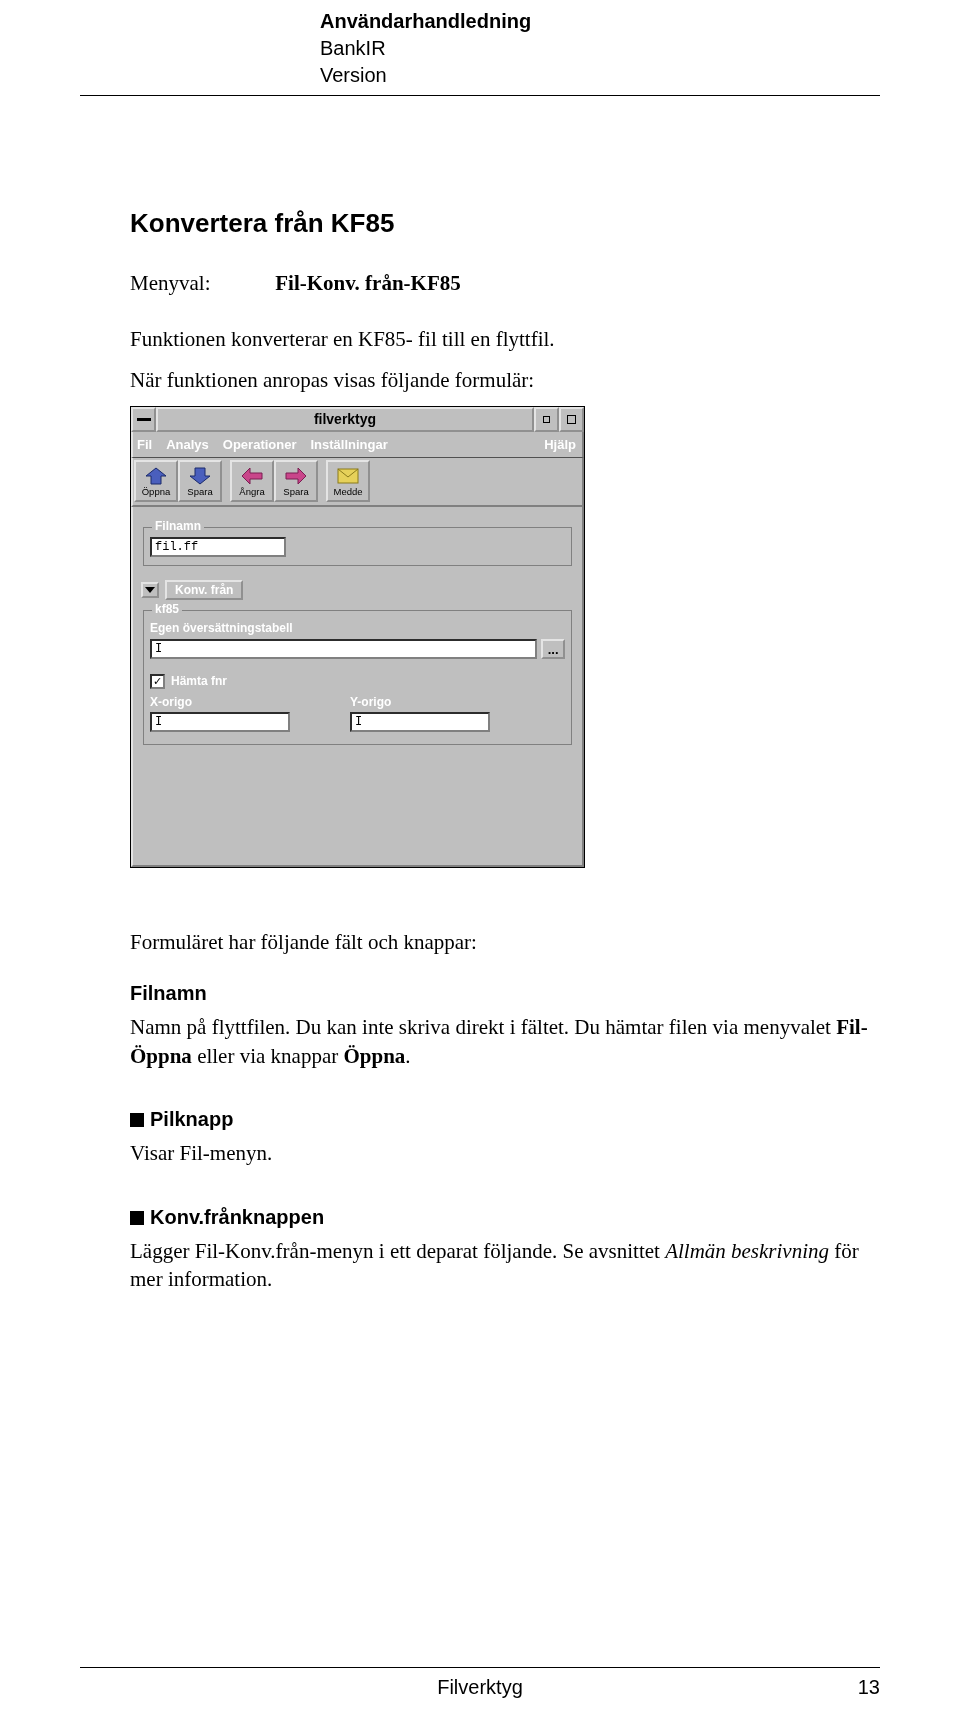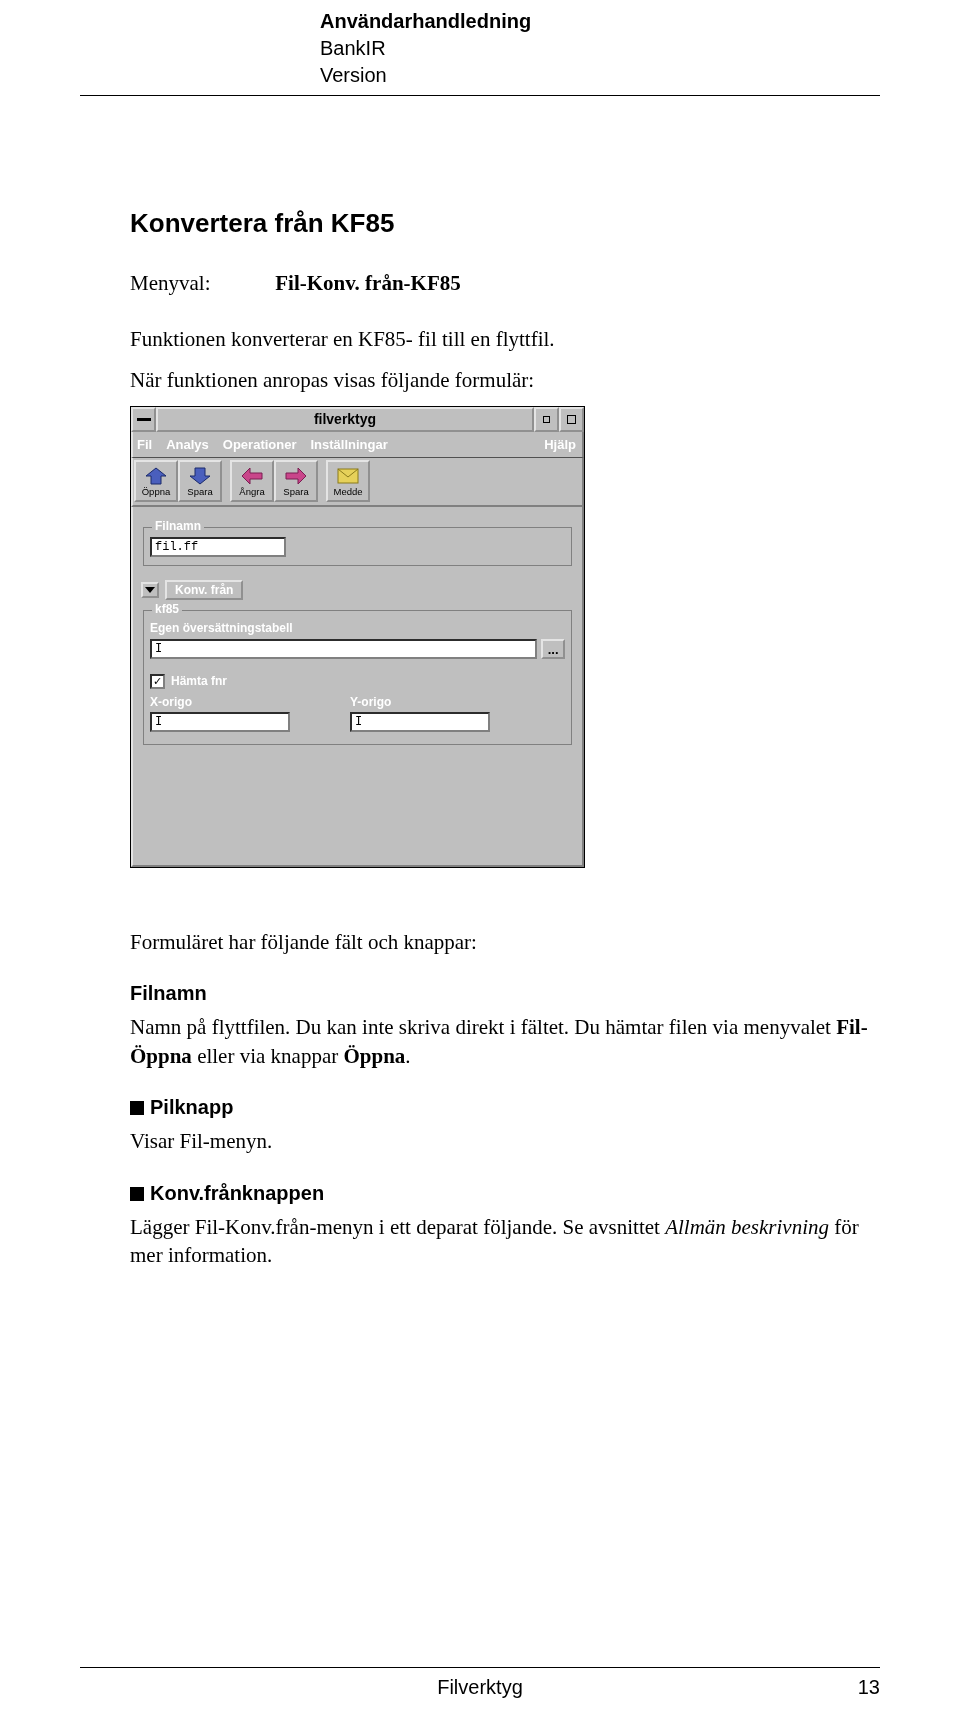--- a/index.html
+++ b/index.html
@@ -204,21 +204,21 @@
   .origo-lbl { color:#fff; font-weight:bold; font-size:12px; margin-bottom:2px; }
   .origo-in {
     background:#fff; border:2px inset #808080; height:20px; width: 140px;
     font-family:"Courier New",monospace; font-size:12px; padding:0 3px;
   }
   .cursor-i { font-family:"Courier New",monospace; color:#000; }
 
   
   .h3 { font-family: Arial, Helvetica, sans-serif; font-weight:bold; font-size:20px; margin-top: 24px; margin-bottom: 6px; }
   .bodytxt { font-size: 21px; }
-  .bullet-h { font-family: Arial, Helvetica, sans-serif; font-weight:bold; font-size:20px; margin-top: 24px; margin-bottom: 6px; }
+  .bullet-h { font-family: Arial, Helvetica, sans-serif; font-weight:bold; font-size:20px; margin-top: 36px; margin-bottom: 6px; }
   .bullet-h .sq-mark {
     display:inline-block; width:14px; height:14px; background:#000; margin-right:6px; vertical-align: -1px;
   }
   .italic { font-style: italic; }
   .bold { font-weight: bold; }
 
   
   .footer-wrap {
     position: absolute;
     bottom: 20px;

